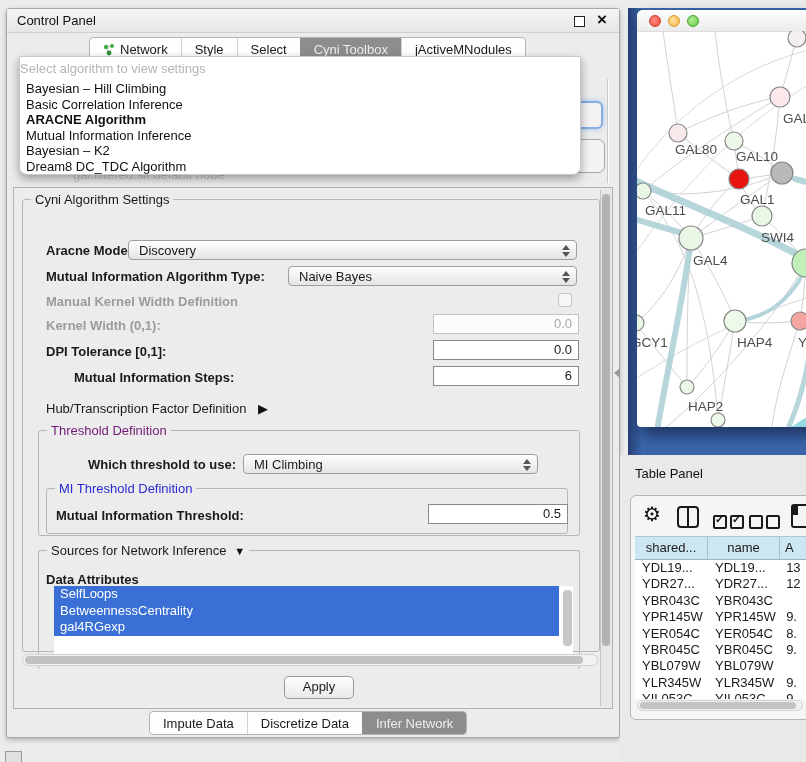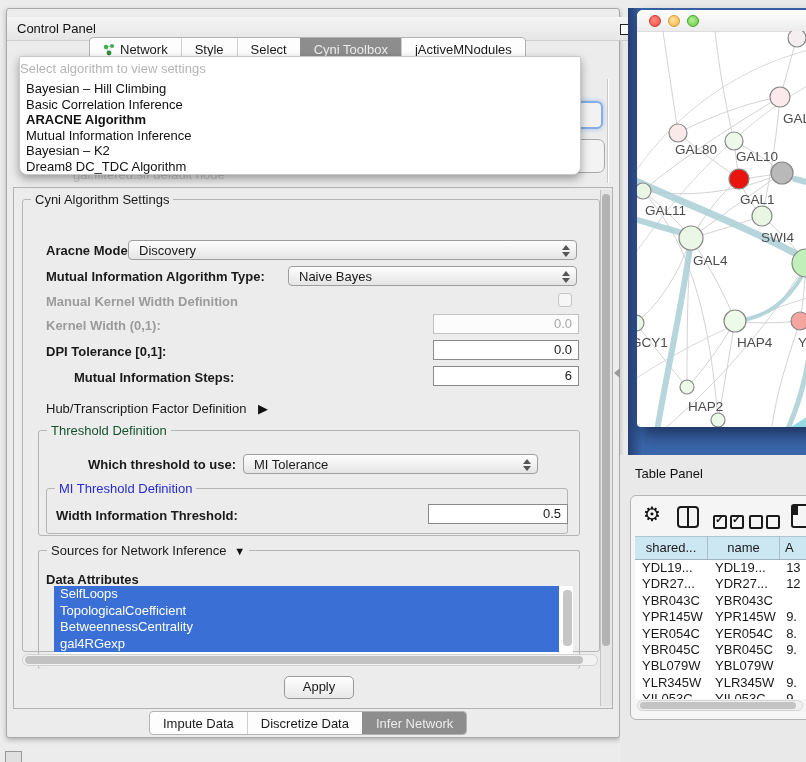--- a/index.html
+++ b/index.html
@@ -1,22 +1,22 @@
 <!DOCTYPE html>
 <html><head>
 <meta charset="utf-8">
 <style>
   html,body{margin:0;padding:0;background:#ececec;}
   .stage{position:relative;width:806px;height:762px;overflow:hidden;
          font-family:"Liberation Sans",sans-serif;font-size:13px;color:#1a1a1a;}
   
   .cp{position:absolute;left:6px;top:8px;width:612px;height:728px;background:#ececec;
       border:1px solid #a8a8a8;border-radius:3px;box-shadow:0 2px 5px rgba(0,0,0,.25);}
-  .cp-header{position:absolute;left:0;top:8px;width:100%;height:23px;
-             border-bottom:1px solid #cfcfcf;background:linear-gradient(#f4f4f4,#e6e6e6);padding-left:46px;}
+  .cp-header{position:absolute;left:0;top:0;width:100%;height:23px;
+             border-bottom:1px solid #cfcfcf;background:linear-gradient(#f4f4f4,#e6e6e6);}
   .cp-title{position:absolute;left:10px;top:4px;font-size:13px;color:#111;}
   .float-btn{position:absolute;right:34px;top:7px;width:9px;height:9px;border:1.5px solid #222;background:#fff;}
   .close-btn{position:absolute;right:12px;top:1px;font-size:17px;font-weight:bold;color:#111;line-height:20px;}
   
   .tabbar{position:absolute;display:flex;background:#fdfdfd;border:1px solid #b3b3b3;
           border-radius:4px;overflow:hidden;height:22px;}
   .tab{display:flex;align-items:center;gap:5px;padding:0 13px;font-size:13px;color:#1a1a1a;
        border-left:1px solid #d0d0d0;white-space:nowrap;}
   .tab:first-child{border-left:none;}
   .tab.sel{background:#8d8d8d;color:#ededed;border-left-color:#8d8d8d;padding-left:13px;}
@@ -205,47 +205,46 @@
 
       <span class="lbl b" style="left:40px;top:182px;padding-left:20px;">Mutual Information Steps:</span>
       <div class="tfield" style="left:419px;top:178px;width:138px;">6</div>
 
       <span class="lbl" style="left:32px;top:213px;">
         <span>Hub/Transcription Factor Definition</span>
         <span class="tri-right">▶</span>
       </span>
 
       <div class="group" style="left:24px;top:242px;width:540px;height:104px;">
-        <span class="gtitle" style="color:#14532d;">Threshold Definition</span>
+        <span class="gtitle" style="color:#701a75;">Threshold Definition</span>
       </div>
 
       <span class="lbl b" style="left:74px;top:269px;">Which threshold to use:</span>
       <div class="combo" style="left:229px;top:266px;width:295px;">
-        <span>MI Tolerance</span>
+        <span>MI Climbing</span>
         <span class="spin"></span>
       </div>
 
       <div class="group" style="left:32px;top:300px;width:520px;height:44px;">
         <span class="gtitle" style="color:#2a2ad4;">MI Threshold Definition</span>
       </div>
-      <span class="lbl b" style="left:42px;top:320px;">Width Information Threshold:</span>
+      <span class="lbl b" style="left:42px;top:320px;">Mutual Information Threshold:</span>
       <div class="tfield" style="left:414px;top:316px;width:132px;">0.5</div>
 
       <div class="group" style="left:24px;top:362px;width:540px;height:118px;border-bottom:none;">
         <span class="gtitle">
           <span>Sources for Network Inference</span>
           <span class="tri-down">▼</span>
         </span>
       </div>
       <span class="lbl b" style="left:32px;top:384px;">Data Attributes</span>
 
       <div class="attr-list" style="top:398px;left:40px;" id="attr-list">
 
       <div class="attr-item">SelfLoops</div>
-          <div class="attr-item">TopologicalCoefficient</div>
           <div class="attr-item">BetweennessCentrality</div>
           <div class="attr-item">gal4RGexp</div>
           <div class="attr-sb"></div>
         </div>
 
       <div class="vsb-track">
         <div class="vsb-thumb"></div>
       </div>
       <div class="hsb-track">
         <div class="hsb-thumb"></div>

